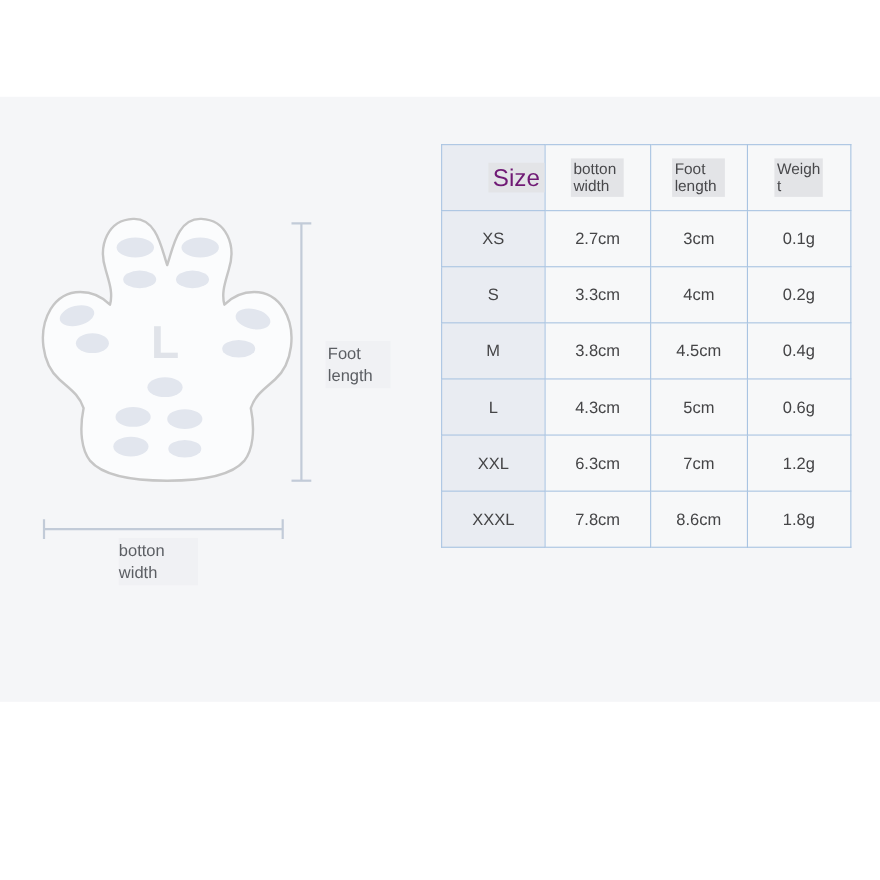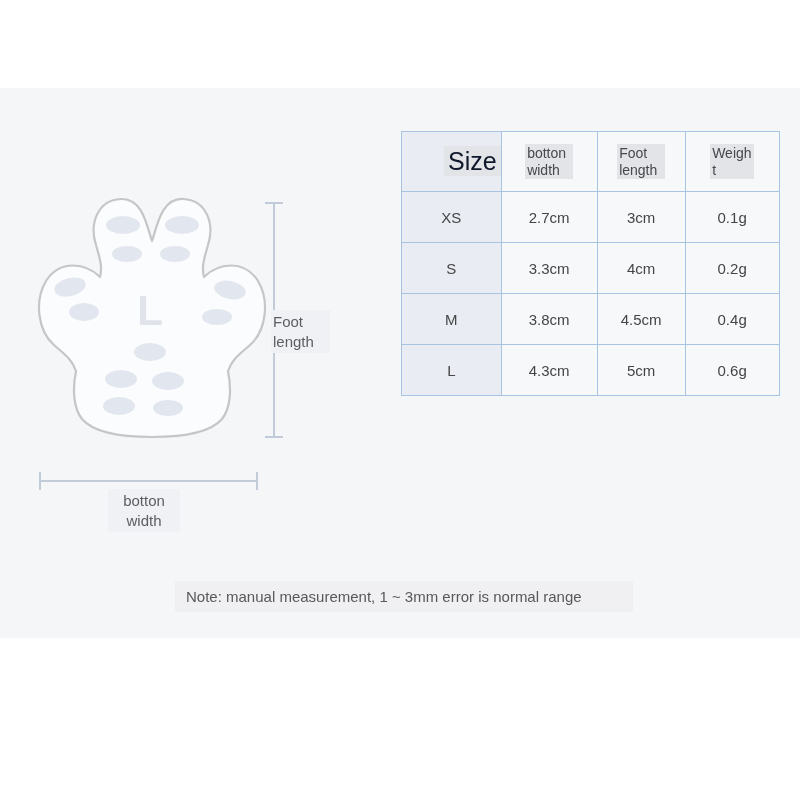--- a/index.html
+++ b/index.html
@@ -18,40 +18,40 @@
 
   
   .paw-svg { position: absolute; left: 30px; top: 195px; width: 260px; height: 300px; }
   .measure-label {
     position: absolute;
     font-size: 15px; line-height: 1.3;
     color: var(--text-gray, #5b5e63);
     white-space: pre-line;
     background: var(--label-patch, #f0f1f4);
   }
-  .foot-length-label { left: 271px; top: 310px; padding: 2px 16px 2px 2px; }
-  .bottom-width-label { left: 108px; top: 489px; width: 72px; text-align: center; padding: 2px 0; }
+  .foot-length-label { left: 296px; top: 310px; padding: 2px 16px 2px 2px; }
+  .bottom-width-label { left: 108px; top: 489px; width: 72px; padding: 2px 0; }
 
   
   .size-table {
     position: absolute; left: 401px; top: 131px;
     border-collapse: collapse; table-layout: fixed;
   }
   .size-table td, .size-table th {
     border: 1px solid var(--table-border, #a9c4e2);
     text-align: center; vertical-align: middle;
     background: var(--data-cell-bg, #f7f8f9);
     color: var(--text-dark, #454547);
     font-weight: normal;
   }
   .size-table .c0 { background: var(--size-col-bg, #e9ecf2); }
   .size-table tr.hdr { height: 60px; }
   .size-table tr.row { height: 51px; font-size: 15px; }
   .hl { background: var(--header-highlight, #e3e4e7); }
-  .size-hl { font-size: 25px; padding: 1px 4px; color: #0f172a; margin-left: 42px; }
+  .size-hl { font-size: 22px; padding: 1px 4px; color: #701a75; margin-left: 42px; }
   .small-hl {
     display: inline-block; width: 48px; text-align: left;
     font-size: 14px; line-height: 1.18; color: #48484b; padding: 1px 2px;
   }
   .small-hl.brk { width: 44px; word-break: break-all; }
 
   
   .note-bar {
     position: absolute; left: 175px; top: 581px; width: 458px; height: 31px;
     background: var(--note-bg, #f0f0f2);
@@ -152,17 +152,28 @@
       <td>3.8cm</td>
       <td>4.5cm</td>
       <td>0.4g</td>
     </tr>
     <tr class="row">
       <td class="c0">L</td>
       <td>4.3cm</td>
       <td>5cm</td>
       <td>0.6g</td>
     </tr>
+    <tr class="row">
+      <td class="c0">XXL</td>
+      <td>6.3cm</td>
+      <td>7cm</td>
+      <td>1.2g</td>
+    </tr>
+    <tr class="row">
+      <td class="c0">XXXL</td>
+      <td>7.8cm</td>
+      <td>8.6cm</td>
+      <td>1.8g</td>
+    </tr>
   </tbody>
     </table>
 
-  <div class="note-bar">Note: manual measurement, 1 ~ 3mm error is normal range</div>
 </div>
 
 </body></html>

